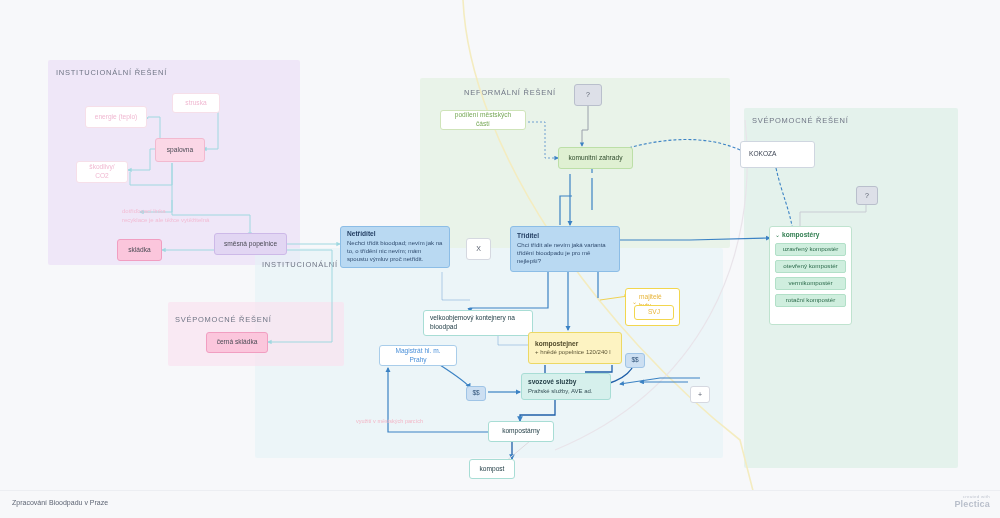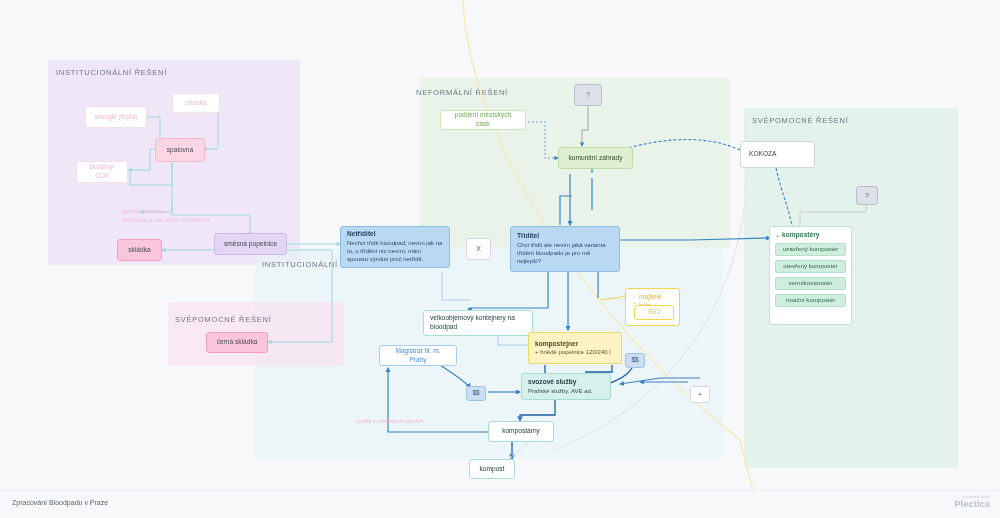--- a/index.html
+++ b/index.html
@@ -84,21 +84,21 @@
 
 <div id="canvas">
 
   <div class="group g-inst" style="left:48px;top:60px;width:252px;height:205px;"></div>
   <div class="group-label" style="left:56px;top:68px;">INSTITUCIONÁLNÍ ŘEŠENÍ</div>
 
   <div class="group g-inst2" style="left:255px;top:248px;width:468px;height:210px;"></div>
   <div class="group-label" style="left:262px;top:260px;">INSTITUCIONÁLNÍ ŘEŠENÍ</div>
 
   <div class="group g-neform" style="left:420px;top:78px;width:310px;height:170px;"></div>
-  <div class="group-label" style="left:416px;top:88px;">NEFORMÁLNÍ ŘEŠENÍ</div>
+  <div class="group-label" style="left:464px;top:88px;">NEFORMÁLNÍ ŘEŠENÍ</div>
 
   <div class="group g-svep-left" style="left:168px;top:302px;width:176px;height:64px;"></div>
   <div class="group-label" style="left:175px;top:315px;">SVÉPOMOCNÉ ŘEŠENÍ</div>
 
   <div class="group g-svep-right" style="left:744px;top:108px;width:214px;height:360px;"></div>
   <div class="group-label" style="left:752px;top:116px;">SVÉPOMOCNÉ ŘEŠENÍ</div>
 
   <svg class="svg-layer">
     <defs>
       <marker id="ab" markerWidth="5" markerHeight="5" refX="3.6" refY="2.2" orient="auto">

